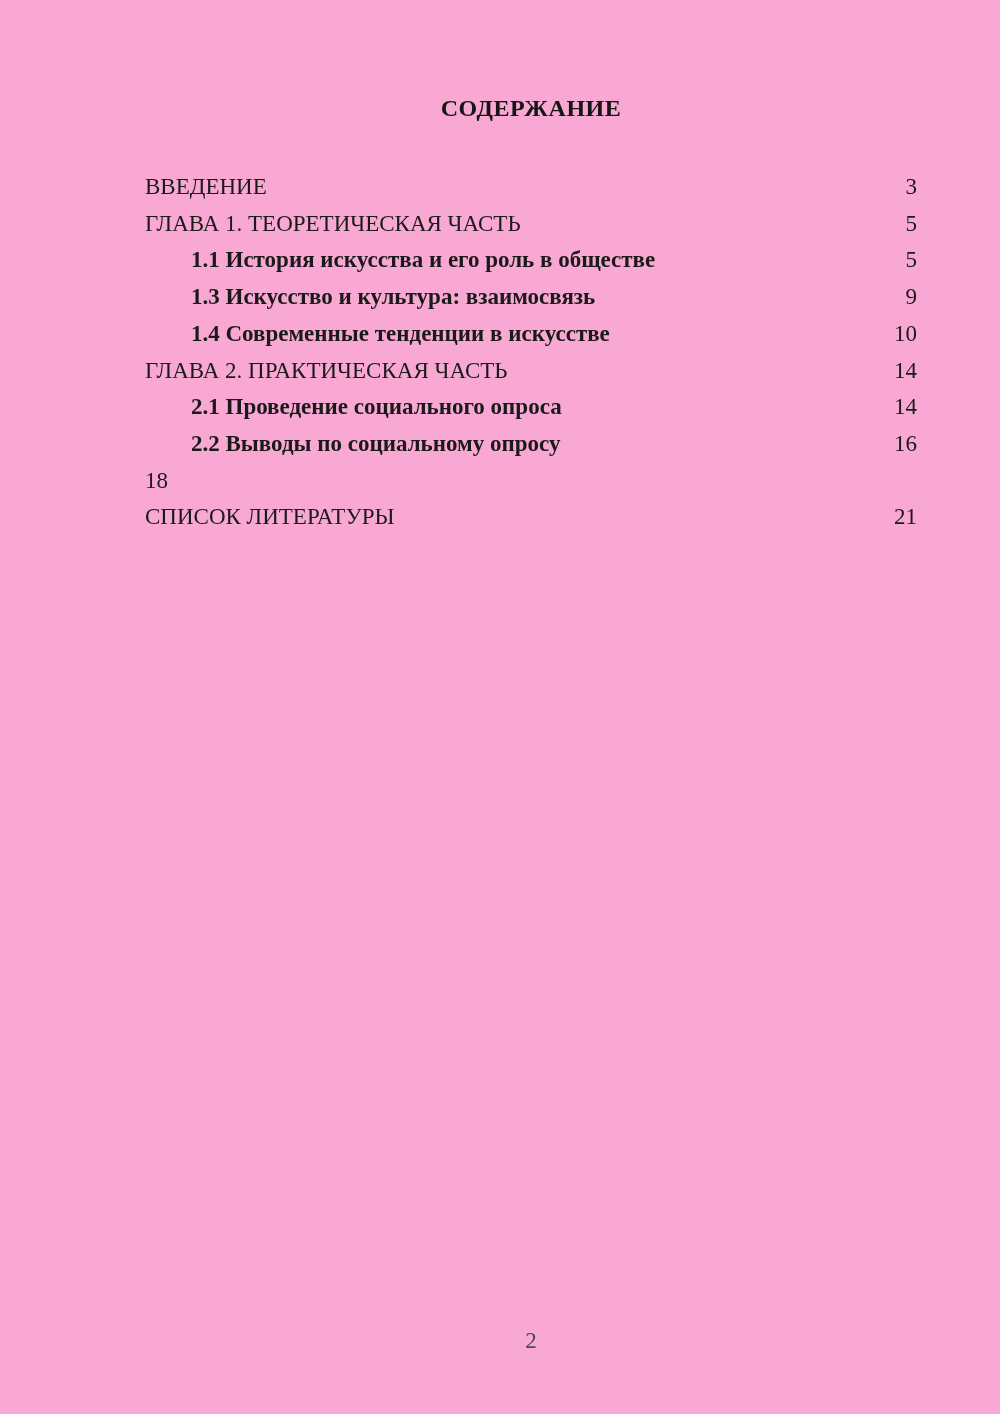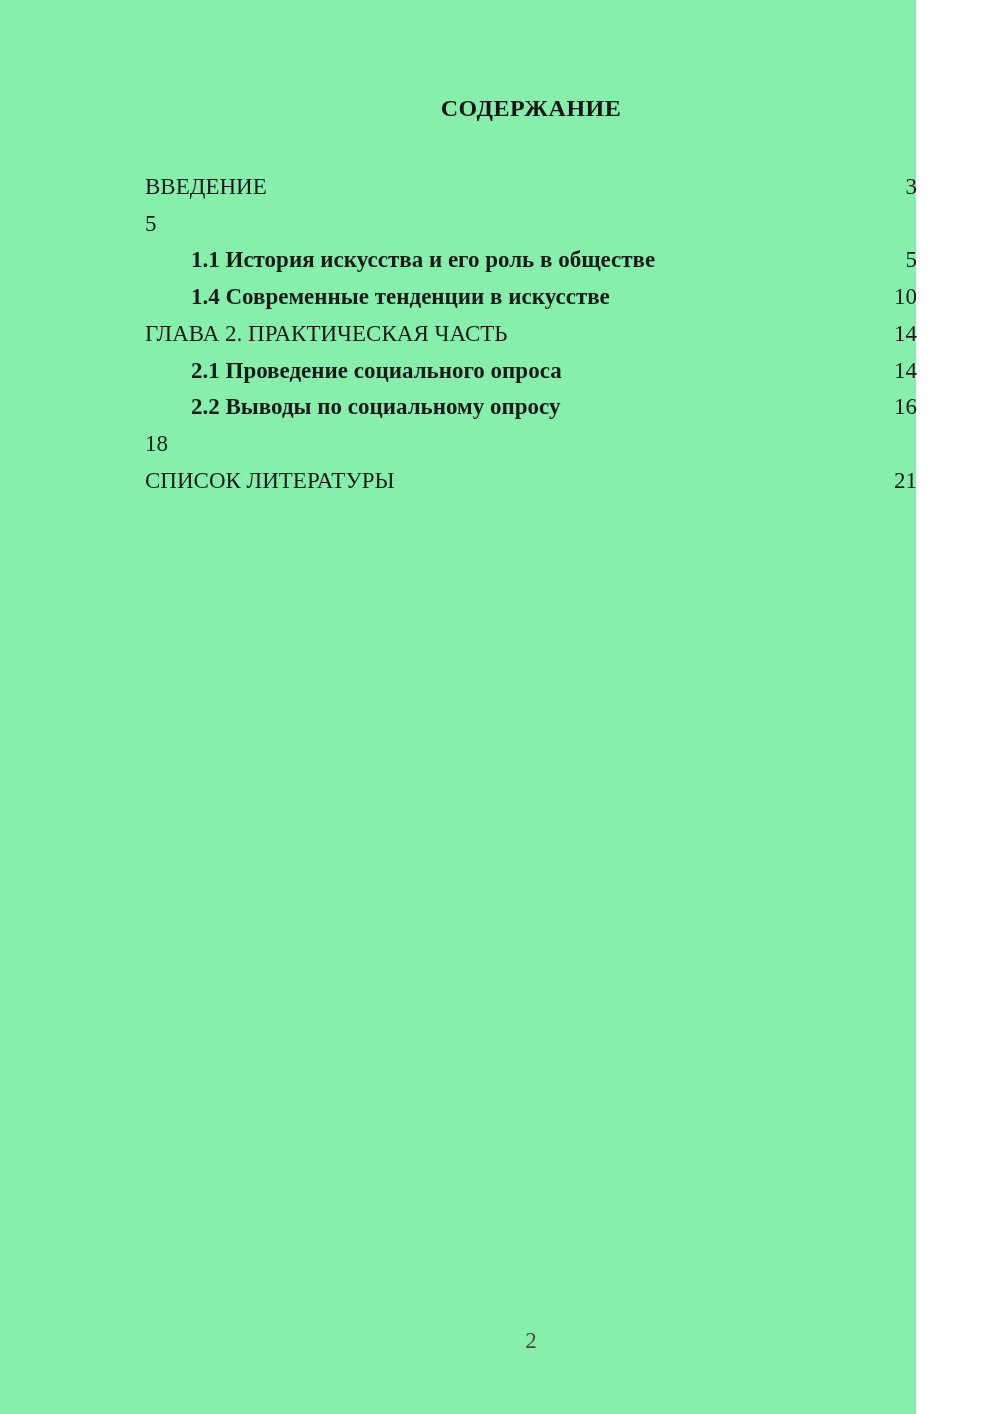--- a/index.html
+++ b/index.html
@@ -6,23 +6,23 @@
   html, body {
     width: 1000px;
     height: 1414px;
     background: #ffffff;
     font-family: "Liberation Serif", "DejaVu Serif", serif;
     color: #1a1a1a;
     overflow: hidden;
   }
   .page {
     position: relative;
-    width: 916px;
+    width: 1000px;
     height: 1414px;
-    background: #86efac;
+    background: #f9a8d4;
   }
   .content {
     position: absolute;
     left: 145px;
     top: 93px;
     width: 772px;
   }
   .doc-title {
     text-align: center;
     font-weight: bold;
@@ -72,29 +72,34 @@
     <div class="doc-title">СОДЕРЖАНИЕ</div>
 
     <div class="toc">
 
       <div class="toc-row">
         <span class="toc-label">ВВЕДЕНИЕ</span>
         <span class="toc-page">3</span>
       </div>
 
       <div class="toc-row">
+        <span class="toc-label">ГЛАВА 1. ТЕОРЕТИЧЕСКАЯ ЧАСТЬ</span>
         <span class="toc-page">5</span>
       </div>
 
       <div class="toc-row sub">
         <span class="toc-label">1.1 История искусства и его роль в обществе</span>
         <span class="toc-page">5</span>
       </div>
 
 
+      <div class="toc-row sub">
+        <span class="toc-label">1.3 Искусство и культура: взаимосвязь</span>
+        <span class="toc-page">9</span>
+      </div>
 
       <div class="toc-row sub">
         <span class="toc-label">1.4 Современные тенденции в искусстве</span>
         <span class="toc-page">10</span>
       </div>
 
       <div class="toc-row">
         <span class="toc-label">ГЛАВА 2. ПРАКТИЧЕСКАЯ ЧАСТЬ</span>
         <span class="toc-page">14</span>
       </div>

